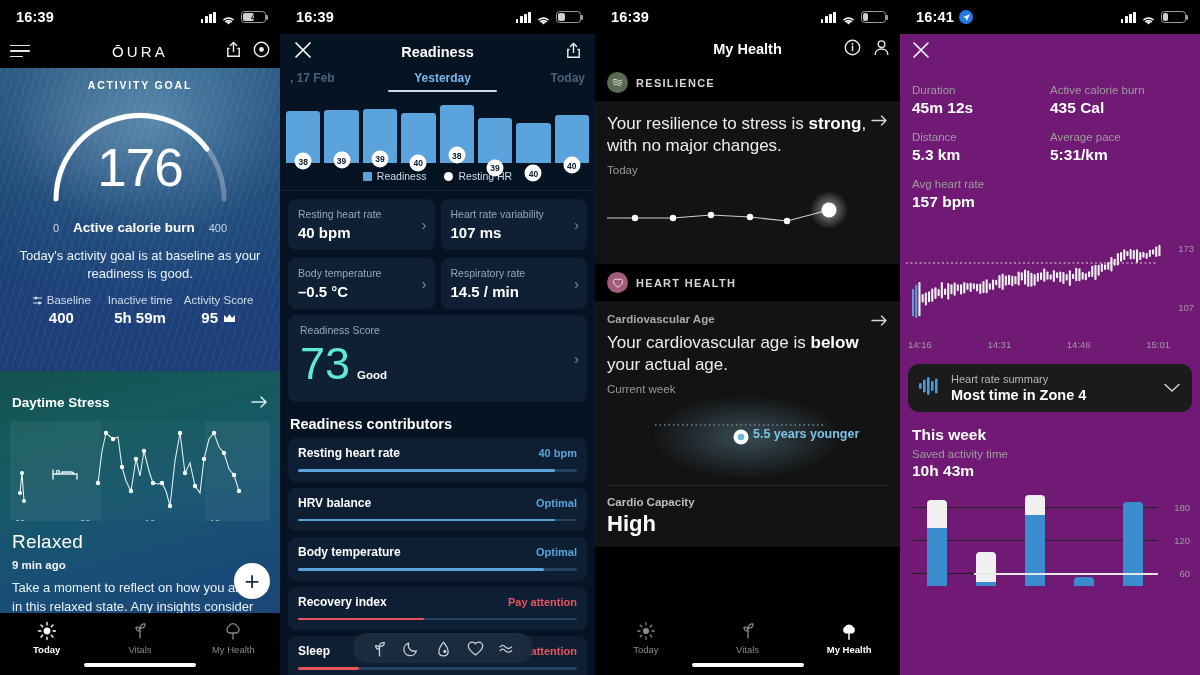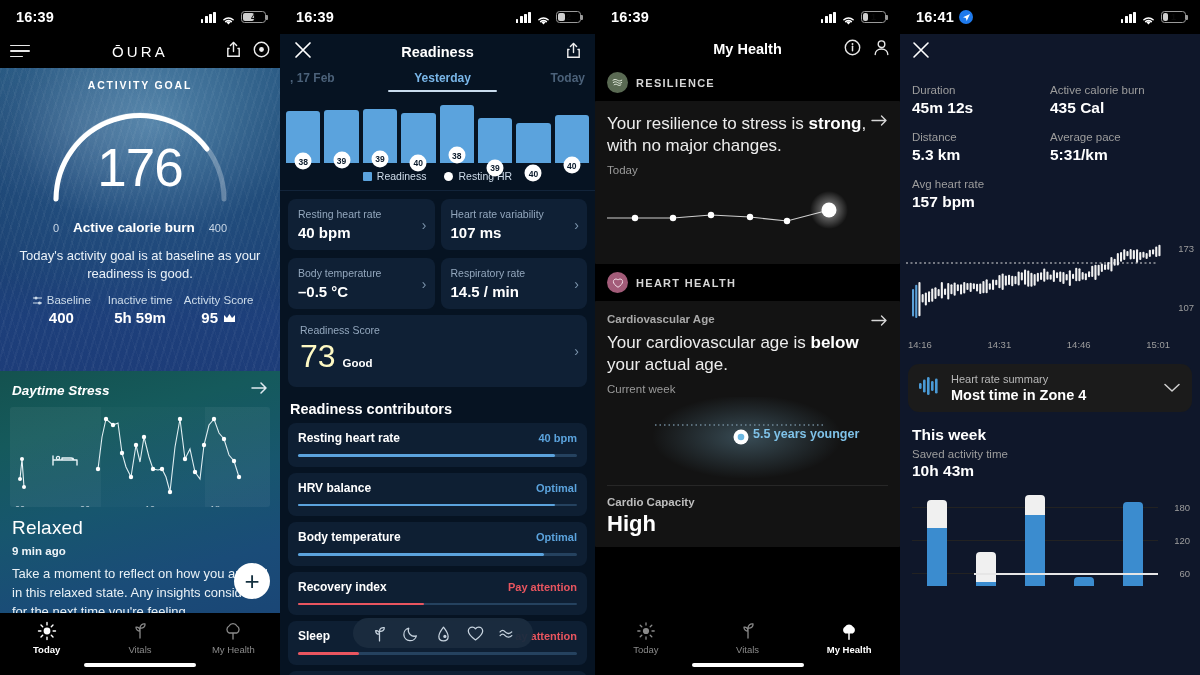--- a/index.html
+++ b/index.html
@@ -67,21 +67,21 @@
   .hero-desc { position:relative; z-index:3; color:#eaf1f8; font-size:13px; line-height:1.35;
     text-align:center; padding:12px 18px 0; }
   .hero-stats { position:relative; z-index:3; display:flex; margin-top:12px; padding:0 22px; }
   .hstat { flex:1; text-align:center; color:#fff; }
   .hstat .k { font-size:11.5px; color:#cddcea; display:flex; align-items:center; justify-content:center; gap:4px; }
   .hstat .v { font-size:15px; font-weight:700; margin-top:3px; display:flex; align-items:center;
     justify-content:center; gap:5px; }
 
   .stress-card { position:relative; height:268px;
     background:linear-gradient(165deg,#14524f 0%,#155a5c 22%,#17566e 48%,#1a4c78 72%,#1a4475 100%); }
-  .stress-top { display:flex; align-items:center; justify-content:space-between; padding:10px 12px 0;font-style:italic; }
+  .stress-top { display:flex; align-items:flex-start; justify-content:space-between; padding:24px 12px 0; }
   .stress-title { color:#fff; font-size:13.5px; font-weight:700; }
   .stress-chart { position:relative; margin:8px 10px 0; height:100px;
     background:linear-gradient(90deg, rgba(255,255,255,.055) 0%, rgba(255,255,255,.055) 35%, rgba(255,255,255,.02) 35%, rgba(255,255,255,.02) 75%, rgba(255,255,255,.055) 75%);
     border-radius:3px; overflow:hidden; }
   .stress-x { position:absolute; bottom:3px; left:0; right:0; display:flex; color:#b9cdd6; font-size:9px; }
   .stress-x span { position:absolute; }
   .bed-icon { position:absolute; left:42px; top:46px; }
   .relaxed { padding:10px 12px 0; color:#fff; }
   .relaxed h3 { font-size:19px; font-weight:400; letter-spacing:.2px; }
   .relaxed .ago { font-size:11.5px; font-weight:700; margin-top:6px; color:#eef4f8; }
@@ -123,21 +123,21 @@
   .lg-ci { width:9px; height:9px; background:#fff; border-radius:50%; }
 
   .grid2 { display:flex; gap:6px; padding:8px 8px 0; }
   .mcard { flex:1; background:#0f2035; border-radius:8px; padding:9px 10px; position:relative; }
   .mcard .k { color:#93a7bd; font-size:10.5px; }
   .mcard .v { color:#fff; font-size:15px; font-weight:700; margin-top:4px; }
   .chev { position:absolute; right:8px; top:50%; transform:translateY(-50%); color:#7b93ab; font-size:14px; }
   .score-card { margin:6px 8px 0; background:#0f2035; border-radius:8px; padding:9px 12px 12px; position:relative; }
   .score-card .k { color:#93a7bd; font-size:10.5px; }
   .score-card .row { display:flex; align-items:baseline; gap:7px; margin-top:2px; }
-  .score-card .n { color:#fef9c3; font-size:32px; font-weight:300; }
+  .score-card .n { color:#5eead4; font-size:45px; font-weight:300; }
   .score-card .lbl { color:#fff; font-size:11.5px; font-weight:700; }
 
   .contrib-h { color:#fff; font-size:14.5px; font-weight:700; padding:14px 10px 6px; }
   .crow { background:#0e1f33; border-radius:8px; margin:0 8px 6px; padding:8px 10px 10px; position:relative; }
   .crow .top { display:flex; justify-content:space-between; align-items:center; }
   .crow .nm { color:#fff; font-size:12px; font-weight:700; }
   .crow .st { font-size:11px; font-weight:700; }
   .crow .track { height:2.5px; background:#25425f; border-radius:2px; margin-top:9px; position:relative; }
   .crow .fill { position:absolute; left:0; top:0; bottom:0; border-radius:2px; }
   .ov-pill { position:absolute; left:65px; top:-3px; height:30px; width:180px; background:#1b2c3f;
@@ -161,21 +161,21 @@
   .cv-sub { color:#a9a9a9; font-size:11.5px; font-weight:700; }
   .cv-band { position:relative; height:86px; margin-top:2px; }
   .cv-pill { position:absolute; left:50%; top:40px; display:flex; align-items:flex-start; gap:6px; }
   .cv-pill .txt { color:#7fc2e8; font-size:12.5px; font-weight:700; line-height:1.18; }
   .divider3 { height:1px; background:#272727; margin:2px 0 0; }
   .cc { padding:10px 0 0; }
   .cc .k { color:#bdbdbd; font-size:11.5px; font-weight:700; }
   .cc .v { color:#fff; font-size:22px; font-weight:700; margin-top:3px; }
 
   
-  .s4-body { background:#0f172a; height:641px; position:relative; }
+  .s4-body { background:#701a75; height:641px; position:relative; }
   .s4-head { height:36px; display:flex; align-items:center; padding:0 12px; }
   .w-stats { padding:14px 12px 0; }
   .w-row { display:flex; margin-bottom:14px; }
   .w-item { flex:1; }
   .w-item .k { color:#9d9d9d; font-size:11.5px; }
   .w-item .v { color:#fff; font-size:15.5px; font-weight:700; margin-top:3px; }
   .hr-chart { position:relative; height:110px; margin:6px 4px 0 6px; }
   .hr-x { display:flex; justify-content:space-between; padding:4px 30px 0 8px; color:#9d9d9d; font-size:9.5px; }
   .hrsum { margin:14px 8px 0; background:#1b1b1b; border-radius:11px; padding:9px 11px;
     display:flex; align-items:center; gap:10px; position:relative; }

